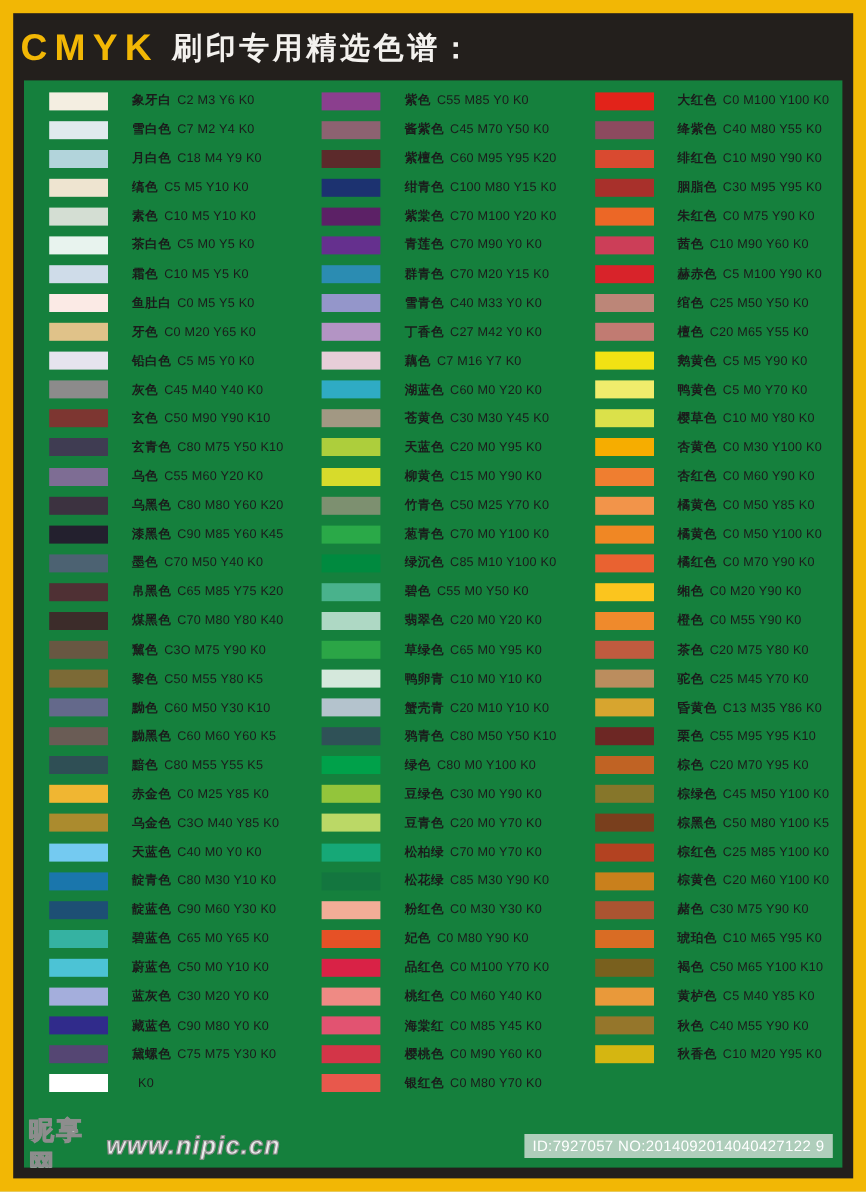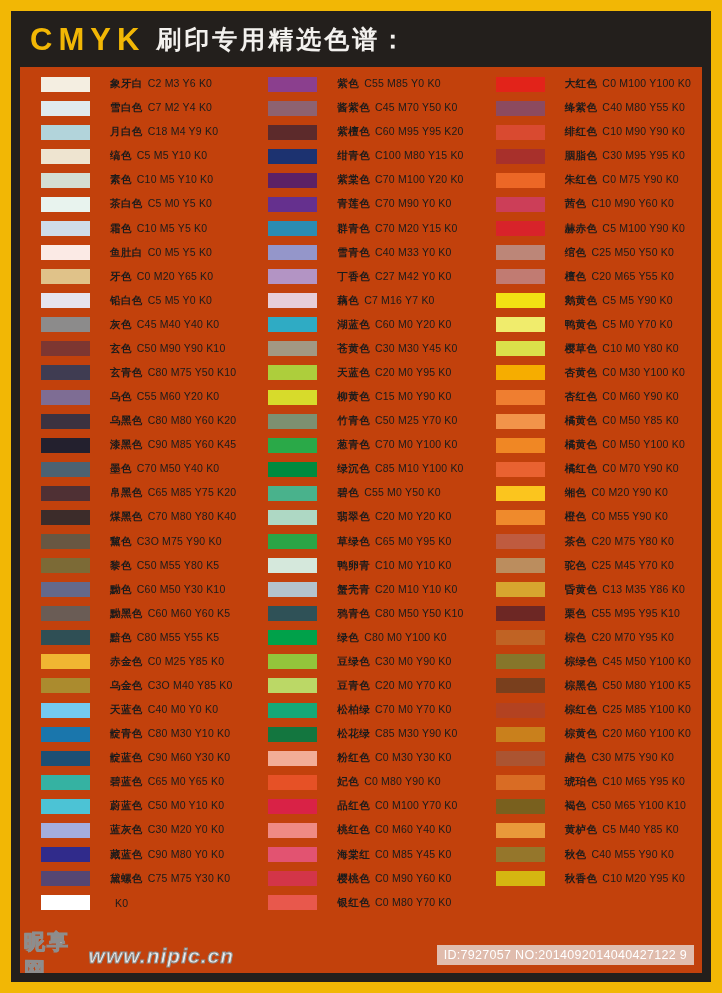--- a/index.html
+++ b/index.html
@@ -27,21 +27,21 @@
     width: 100%;
     height: 100%;
     background: #231f1c;
     box-sizing: border-box;
     padding: 0;
   }
   .title-bar {
     height: 56px;
     display: flex;
     align-items: center;
-    padding-left: 19px;
+    padding-left: 6px;
     box-sizing: border-box;
   }
   .title-cmyk {
     color: #f2b705;
     font-size: 31px;
     font-weight: bold;
     letter-spacing: 6px;
     line-height: 1;
   }
   .title-cn {
@@ -52,21 +52,21 @@
     margin-left: 11px;
     line-height: 1;
     font-family: "DejaVu Sans", "Liberation Sans", sans-serif;
   }
   .sheet {
     position: absolute;
     left: 9px;
     right: 9px;
     top: 56px;
     bottom: 9px;
-    background: #c2410c;
+    background: #15803d;
     overflow: hidden;
   }
   .columns {
     display: flex;
     width: 100%;
     height: 100%;
     padding-top: 5px;
     box-sizing: border-box;
   }
   .col {

